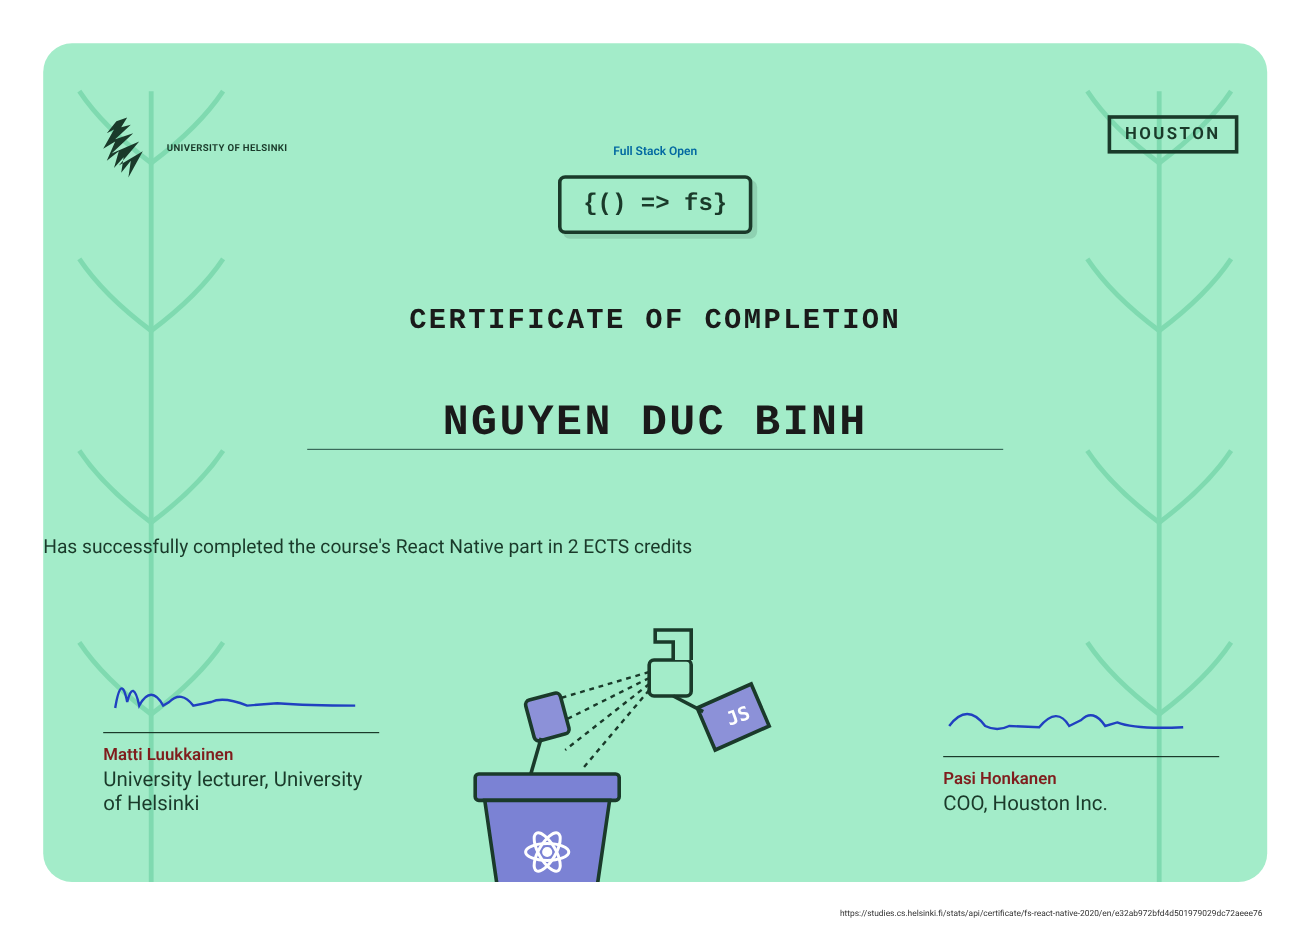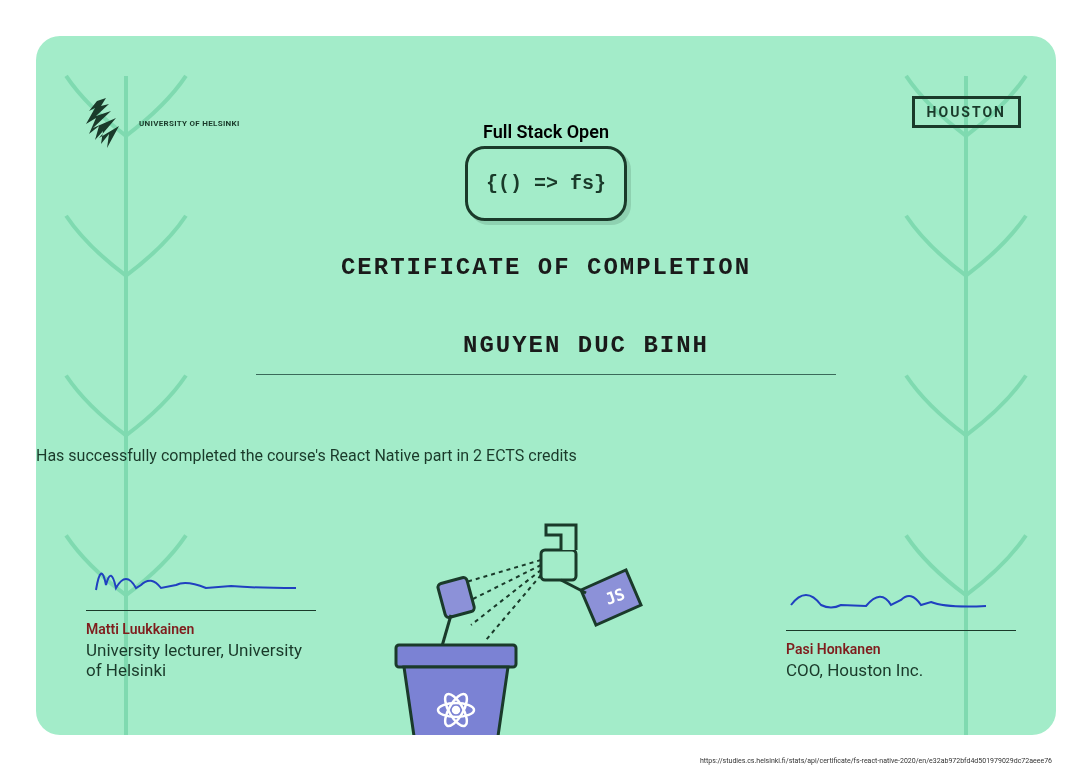--- a/index.html
+++ b/index.html
@@ -50,45 +50,45 @@
     }
     .helsinki-text {
       font-size: 8px;
       font-weight: bold;
       color: #1a3a2a;
       letter-spacing: 0.3px;
     }
     .houston-box {
       position: absolute;
       top: 60px;
-      right: 35px;
+      right: 24px;
       border: 3px solid #1a3a2a;
       padding: 5px 12px;
       font-size: 14px;
       font-weight: bold;
       color: #1a3a2a;
       letter-spacing: 2px;
     }
     .course-label {
       position: absolute;
       top: 85px;
       left: 50%;
       transform: translateX(-50%);
-      font-size: 18px;
+      font-size: 10px;
       font-weight: 600;
-      color: #000000;
+      color: #0369a1;
     }
     .code-box {
       position: absolute;
       top: 110px;
       left: 50%;
       transform: translateX(-50%);
       border: 3px solid #1a3a2a;
-      border-radius: 20px;
-      padding: 23px 18px;
+      border-radius: 6px;
+      padding: 10px 18px;
       font-family: "Courier New", monospace;
       font-size: 20px;
       font-weight: bold;
       color: #1a3a2a;
       box-shadow: 4px 4px 0 rgba(26, 58, 42, 0.15);
     }
     .cert-title {
       position: absolute;
       top: 218px;
       left: 50%;
@@ -99,26 +99,25 @@
       letter-spacing: 2px;
       color: #1a1a1a;
       text-align: center;
     }
     .recipient-name {
       position: absolute;
       top: 296px;
       left: 50%;
       transform: translateX(-50%);
       font-family: "Courier New", monospace;
-      font-size: 24px;
+      font-size: 36px;
       font-weight: bold;
       letter-spacing: 2px;
       color: #1a1a1a;
       text-align: center;
-      margin-left: 40px;
     }
     .name-rule {
       position: absolute;
       top: 338px;
       left: 220px;
       right: 220px;
       height: 1px;
       background: #3a6a5a;
     }
     .completion-text {

